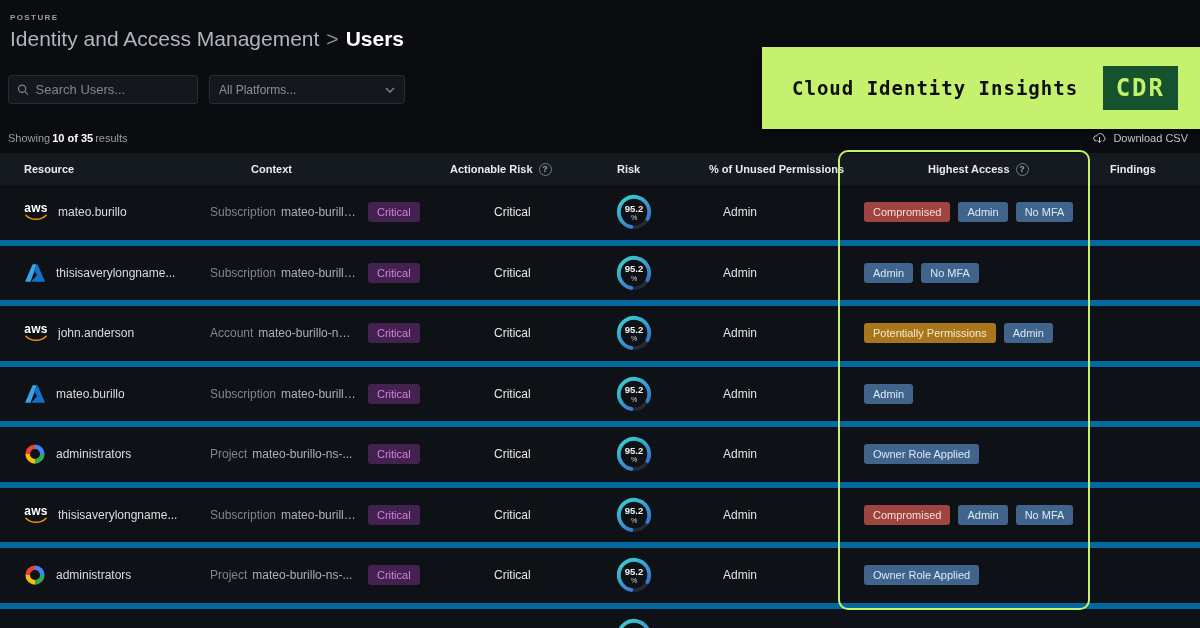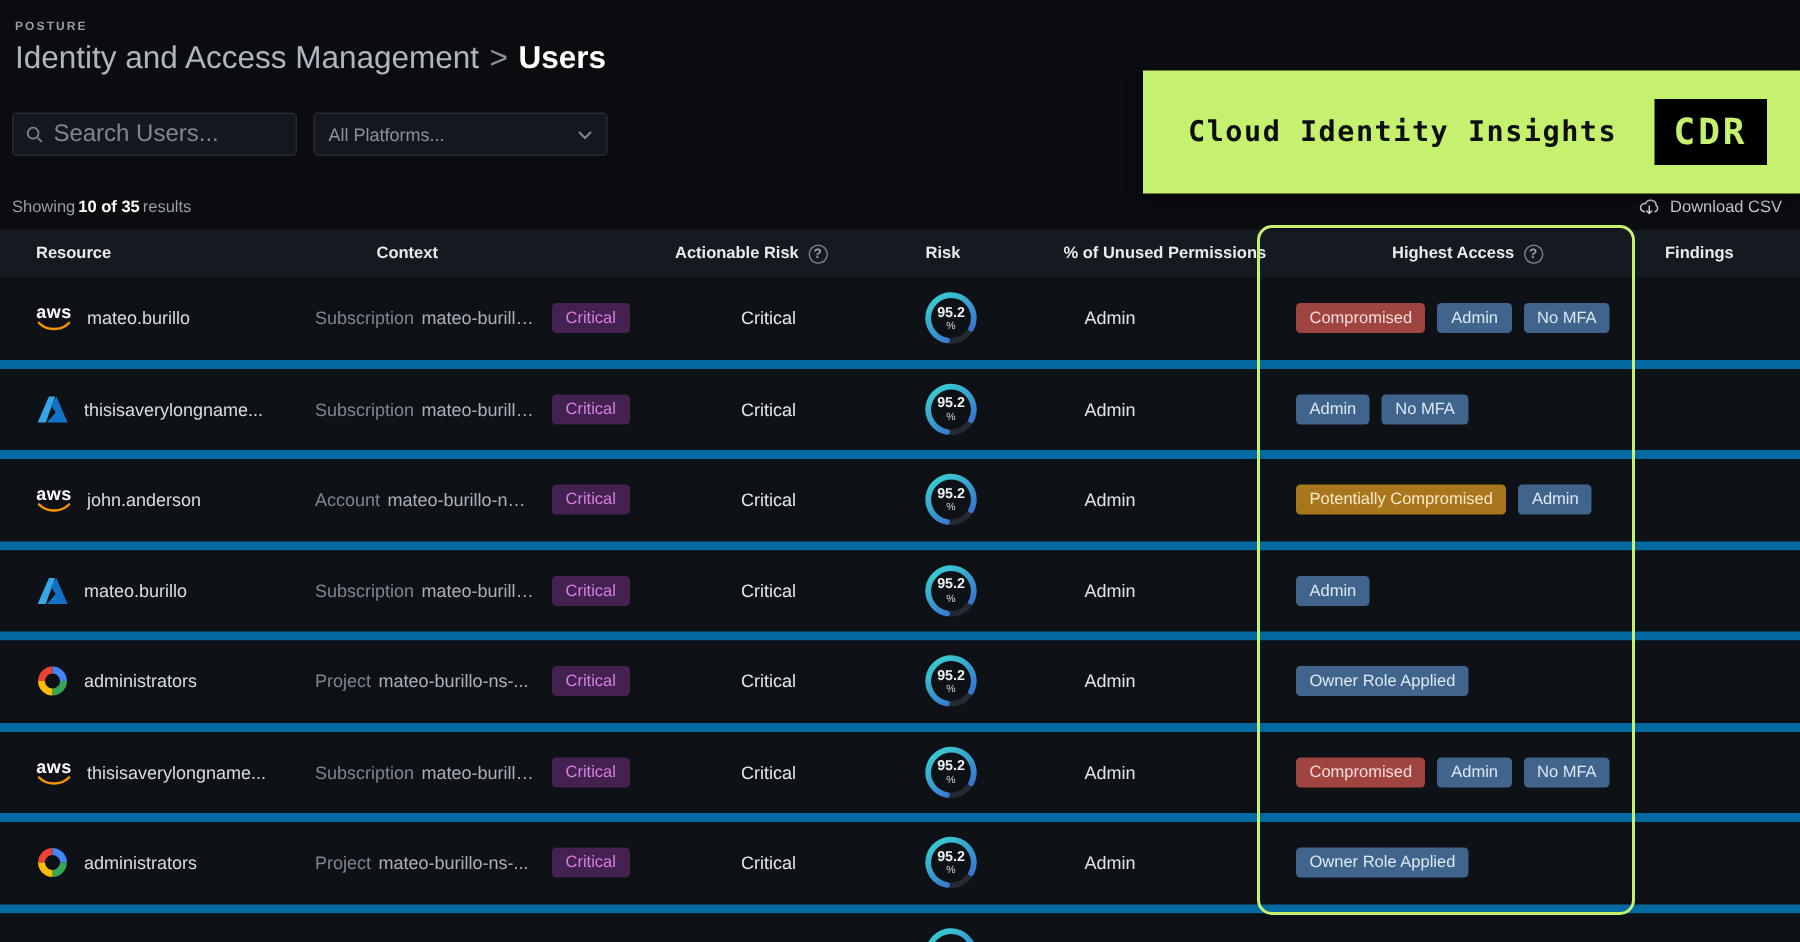--- a/index.html
+++ b/index.html
@@ -19,21 +19,21 @@
   .breadcrumb { margin-top:7px; font-size:21px; line-height:20px; }
   .bc-parent { color:#aeb6c0; cursor:pointer; }
   .bc-sep { color:#8a919c; margin:0 7px; }
   .bc-current { color:#ffffff; font-weight:700; }
 
   
   .filters { display:flex; gap:11px; margin:26px 0 0 8px; height:29px; }
   .search { width:190px; background:#14181e; border:1px solid #262c35; border-radius:3px;
             display:flex; align-items:center; padding:0 8px; gap:7px; }
   .search input { background:transparent; border:none; outline:none; color:#c7cdd5;
-                  font-size:16px; width:100%; font-family:inherit; }
+                  font-size:13px; width:100%; font-family:inherit; }
   .search input::placeholder { color:#7e8691; }
   .dd { background:#14181e; border:1px solid #262c35; border-radius:3px; display:flex;
         align-items:center; justify-content:space-between; padding:0 9px; font-size:12px;
         color:#8a919c; cursor:pointer; }
   .dd-platforms{ width:196px } .dd-risks{ width:184px } .dd-accounts{ width:180px }
 
   
   .results-row { display:flex; justify-content:space-between; align-items:center;
                  margin:26px 12px 0 8px; font-size:11px; color:#969da8; height:15px; }
   .results-count b { color:#ffffff; font-weight:700; margin:0 2px; }
@@ -84,21 +84,21 @@
              align-items:center; justify-content:center; line-height:1; }
   .g-val { font-size:9.5px; font-weight:700; color:#eef1f4; }
   .g-pct { font-size:7px; color:#cfd4da; margin-top:1px; }
 
   
   .banner { position:absolute; left:762px; top:47px; width:438px; height:82px;
             background:var(--accent,#c6f16e); display:flex; align-items:center; z-index:40;
             box-shadow:0 3px 10px rgba(0,0,0,.45); }
   .banner-title { margin-left:30px; font-family:"DejaVu Sans Mono", monospace; font-weight:700;
                   font-size:19px; color:#0c0e10; letter-spacing:1px; }
-  .cdr { margin-left:auto; margin-right:22px; background:#000000; color:var(--accent,#c6f16e);
+  .cdr { margin-left:auto; margin-right:22px; background:#14532d; color:var(--accent,#c6f16e);
          font-family:"DejaVu Sans Mono", monospace; font-weight:700; font-size:24px;
          padding:8px 13px; letter-spacing:2px; }
 
   
   .findings-highlight { position:absolute; left:838px; top:150px; width:252px; height:460px;
                         border:2px solid var(--accent,#c6f16e); border-radius:10px; z-index:30;
                         pointer-events:none; }
 
   .muted-stroke { stroke:#7e8691; }
 </style>
@@ -281,21 +281,21 @@
   <div class="g-label">
                 <span class="g-val">95.2</span>
                 <span class="g-pct">%</span>
               </div>
 </div>
           </div>
   <div class="cell">
             <span class="access-text">Admin</span>
           </div>
   <div class="cell c-findings">
-            <span class="badge badge-warning">Potentially Compromised</span>
+            <span class="badge badge-warning">Potentially Permissions</span>
             <span class="badge badge-info">Admin</span>
           </div>
 </div>
 <div class="trow">
   <div class="cell c-resource">
             <svg class="picon" viewBox="0 0 24 24">
               <path d="M9.4 2.5 h4.6 L7.1 21.5 H1.2 Z" fill="#35a7e6"></path>
               <path d="M14.8 2.5 L23 21.5 H7.9 l6.4 -7.4 -3.3 -5.2 Z" fill="#1272c8"></path>
             </svg>
             <span class="res-name">mateo.burillo</span>

